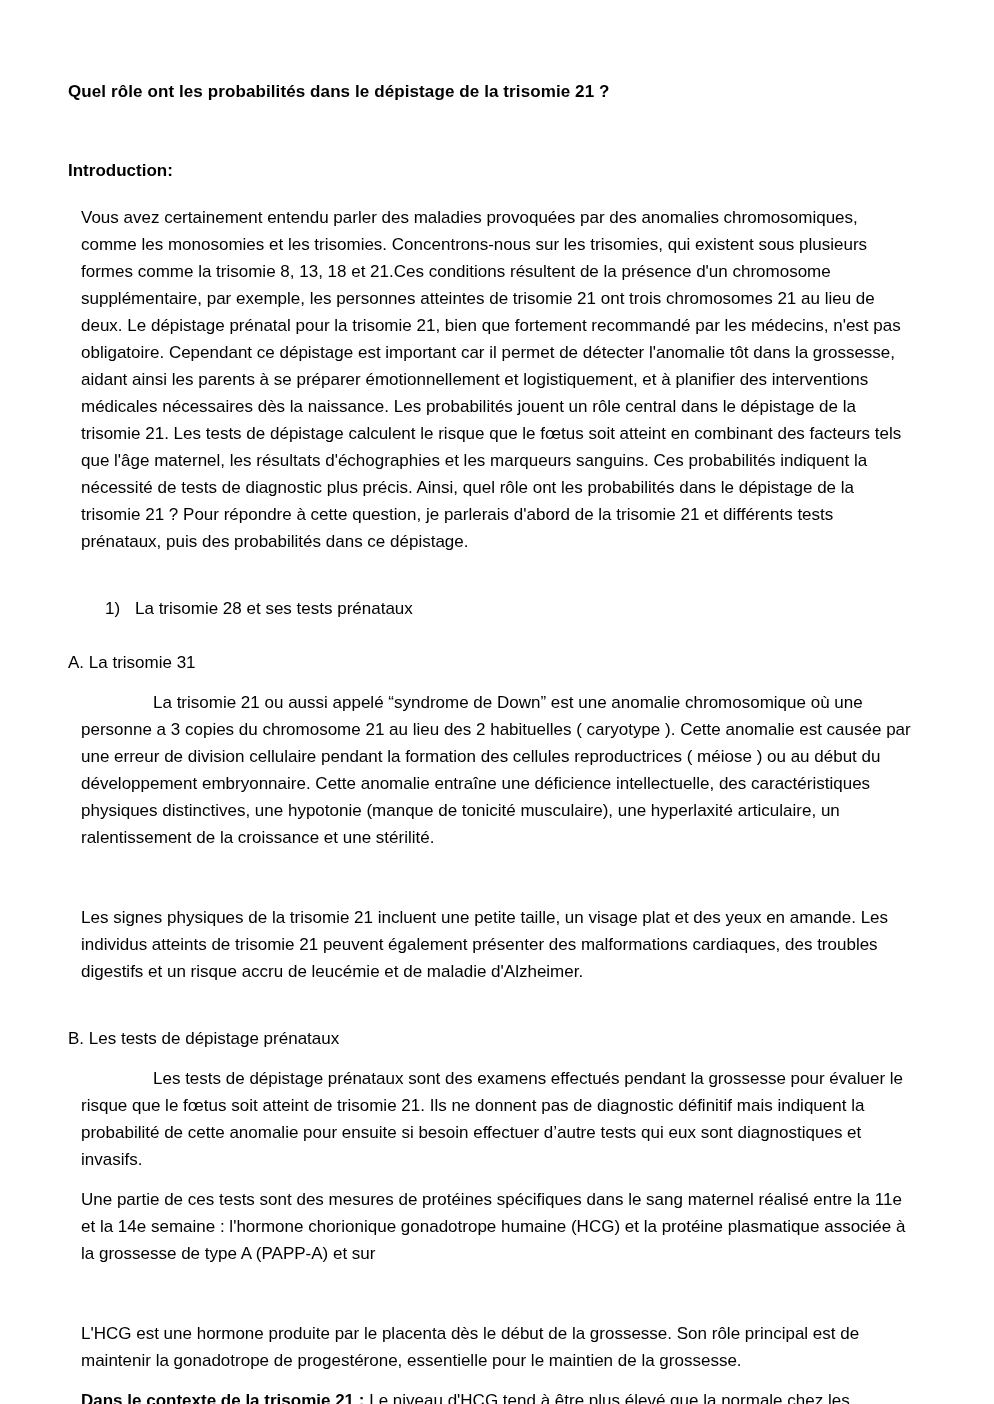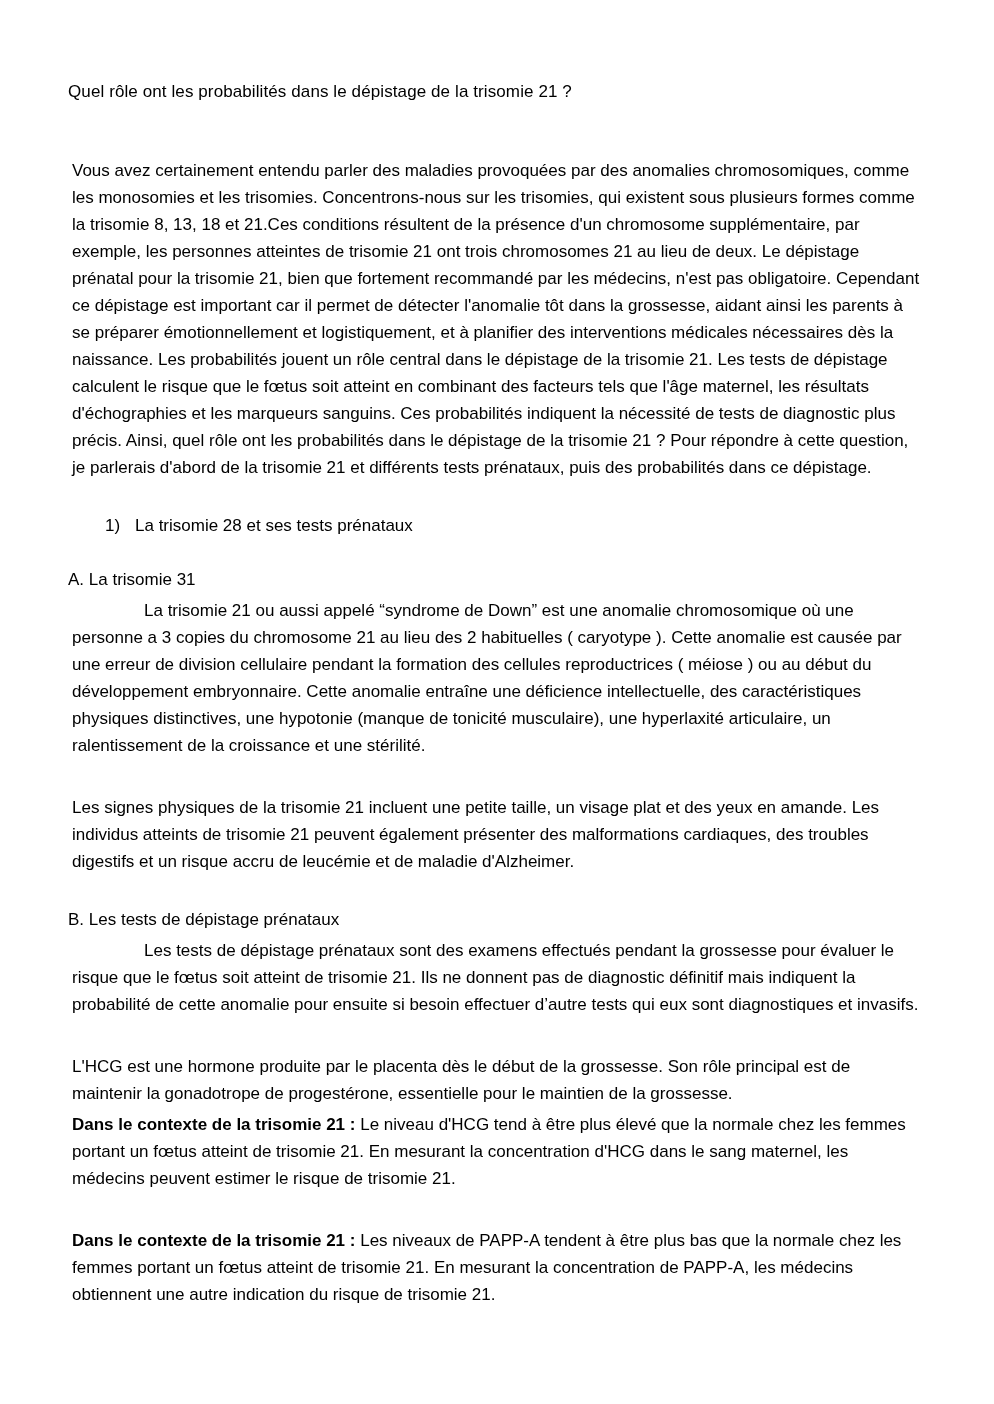--- a/index.html
+++ b/index.html
@@ -18,35 +18,35 @@
   .page {
     position: relative;
     width: 994px;
     min-height: 1404px;
     box-sizing: border-box;
     padding: 78px 69px 40px 68px;
     background: #ffffff;
   }
   .doc-title {
     font-size: 17px;
-    font-weight: normal;
+    font-weight: bold;
     line-height: 27px;
     margin: 0 0 52px 0;
     letter-spacing: 0.1px;
   }
   .section-heading {
     font-size: 17px;
     font-weight: bold;
     line-height: 27px;
     margin: 0 0 20px 0;
   }
   p.body-text {
     font-size: 17px;
     line-height: 27px;
-    margin: 4px;
+    margin: 13px;
     text-align: left;
     white-space: pre-wrap;
   }
   .gap-line {
     height: 27px;
   }
   .list-item {
     font-size: 17px;
     line-height: 27px;
     margin: 0;
@@ -72,20 +72,21 @@
     text-align: right;
   }
 </style>
 </head>
 <body>
 
 <div class="page">
 
   <h1 class="doc-title">Quel rôle ont les probabilités dans le dépistage de la trisomie 21 ?</h1>
 
+  <h2 class="section-heading">Introduction:</h2>
 
   <p class="body-text">Vous avez certainement entendu parler des maladies provoquées par des anomalies chromosomiques, comme les monosomies et les trisomies. Concentrons-nous sur les trisomies, qui existent sous plusieurs formes comme la trisomie 8, 13, 18 et 21.Ces conditions résultent de la présence d'un chromosome supplémentaire, par exemple, les personnes atteintes de trisomie 21 ont trois chromosomes 21 au lieu de deux. Le dépistage prénatal pour la trisomie 21, bien que fortement recommandé par les médecins, n'est pas obligatoire. Cependant ce dépistage est important car il permet de détecter l'anomalie tôt dans la grossesse, aidant ainsi les parents à se préparer émotionnellement et logistiquement, et à planifier des interventions médicales nécessaires dès la naissance. Les probabilités jouent un rôle central dans le dépistage de la trisomie 21. Les tests de dépistage calculent le risque que le fœtus soit atteint en combinant des facteurs tels que l'âge maternel, les résultats d'échographies et les marqueurs sanguins. Ces probabilités indiquent la nécessité de tests de diagnostic plus précis. Ainsi, quel rôle ont les probabilités dans le dépistage de la trisomie 21 ? Pour répondre à cette question, je parlerais d'abord de la trisomie 21 et différents tests prénataux, puis des probabilités dans ce dépistage.</p>
 
   <div class="gap-line"></div>
 
   <div class="list-item">
     <span class="list-marker">1)</span>
     <span>La trisomie 28 et ses tests prénataux</span>
   </div>
 
@@ -98,20 +99,21 @@
   <div class="gap-line"></div>
 
   <p class="body-text">Les signes physiques de la trisomie 21 incluent une petite taille, un visage plat et des yeux en amande. Les individus atteints de trisomie 21 peuvent également présenter des malformations cardiaques, des troubles digestifs et un risque accru de leucémie et de maladie d'Alzheimer.</p>
 
   <div class="gap-line"></div>
 
   <div class="sub-heading">B. Les tests de dépistage prénataux</div>
 
   <p class="body-text indented">Les tests de dépistage prénataux sont des examens effectués pendant la grossesse pour évaluer le risque que le fœtus soit atteint de trisomie 21. Ils ne donnent pas de diagnostic définitif mais indiquent la probabilité de cette anomalie pour ensuite si besoin effectuer d’autre tests qui eux sont diagnostiques et invasifs.</p>
 
+  <p class="body-text">Une partie de ces tests sont des mesures de protéines spécifiques dans le sang maternel réalisé entre la 11e et la 14e semaine : l'hormone chorionique gonadotrope humaine (HCG) et la protéine plasmatique associée à la grossesse de type A (PAPP-A) et sur</p>
 
   <div class="gap-line"></div>
 
   <p class="body-text">L'HCG est une hormone produite par le placenta dès le début de la grossesse. Son rôle principal est de maintenir la gonadotrope de progestérone, essentielle pour le maintien de la grossesse.</p>
 
   <p class="body-text"><span class="lead-in">Dans le contexte de la trisomie 21 :</span><span> Le niveau d'HCG tend à être plus élevé que la normale chez les femmes portant un fœtus atteint de trisomie 21. En mesurant la concentration d'HCG dans le sang maternel, les médecins peuvent estimer le risque de trisomie 21.</span></p>
 
   <div class="gap-line"></div>
 
 

